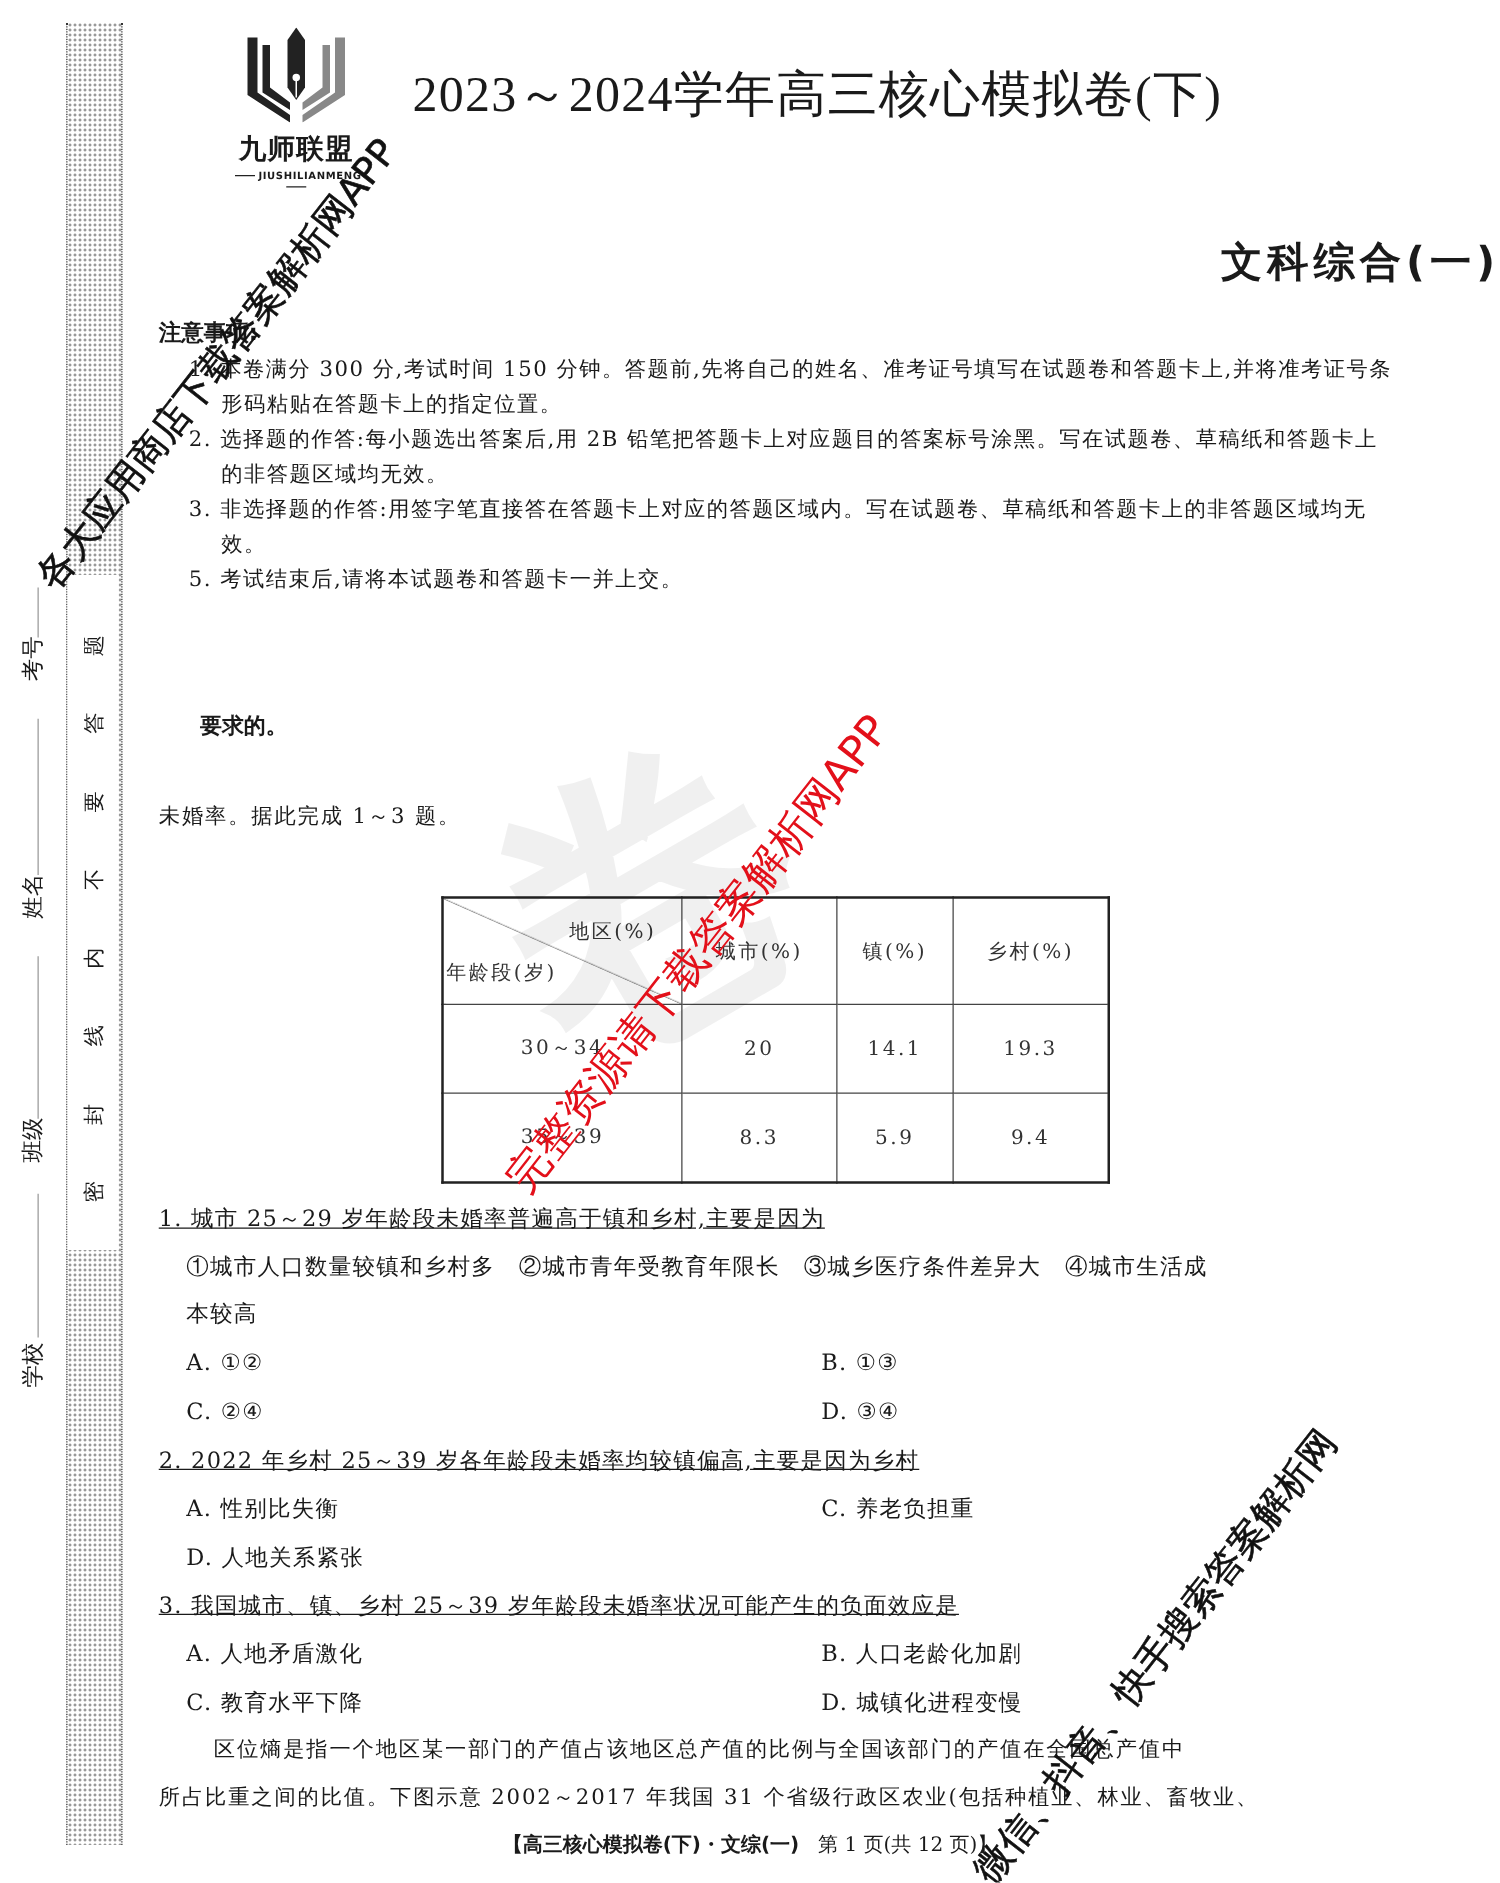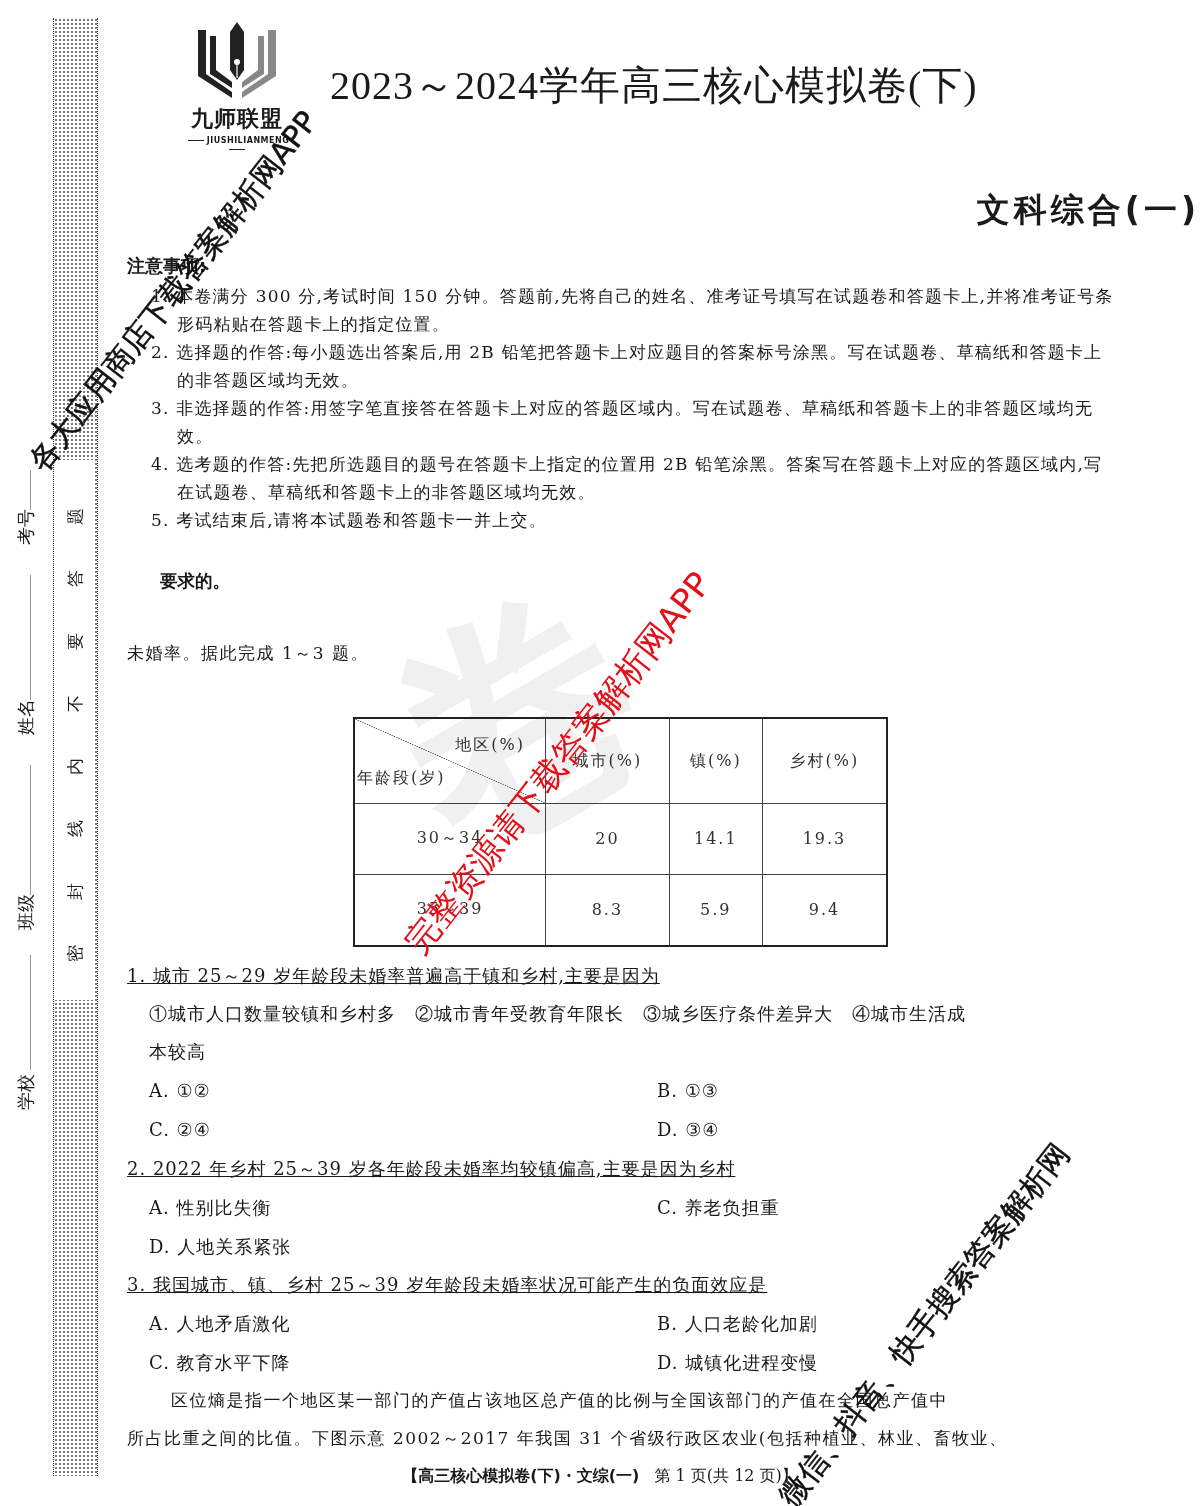--- a/index.html
+++ b/index.html
@@ -31,21 +31,21 @@
     transform-origin: center; white-space: nowrap;
   }
   
   .logo { position: absolute; left: 182px; top: 22px; width: 110px; }
   .logo svg { display: block; margin: 0 auto; }
   .logo-cn { font-family: "DejaVu Sans", sans-serif; font-weight: bold; font-size: 22px; text-align: center; letter-spacing: 1px; margin-top: 6px; }
   .logo-en { font-family: "DejaVu Sans", sans-serif; font-size: 8px; font-weight: bold; text-align: center; margin-top: 2px; letter-spacing: 0.5px; }
   .logo-en::before, .logo-en::after { content: ""; display: inline-block; width: 16px; height: 1px; background: #222; vertical-align: middle; margin: 0 3px; }
   .exam-title {
     position: absolute; left: 330px; top: 48px; font-size: 40px; letter-spacing: 1px;
-    font-family: "Liberation Serif", serif; white-space: nowrap; margin-top: 10px;
+    font-family: "Liberation Serif", serif; white-space: nowrap;
   }
   .subject-title {
     position: absolute; left: 0; right: 0; top: 188px; text-align: right;
     font-family: "DejaVu Sans", sans-serif; font-size: 33px; font-weight: bold; letter-spacing: 4px;
   }
   
   .notes { position: absolute; left: 127px; top: 254px; width: 990px; }
   .notes-head { font-family: "DejaVu Sans", sans-serif; font-weight: bold; font-size: 18px; margin-bottom: 4px; }
   .note-item { font-size: 17px; line-height: 28px; padding-left: 76px; text-indent: -26px; margin-left: -26px; letter-spacing: 1.2px; }
   .section-head {
@@ -121,21 +121,20 @@
 </div>
 
 <div class="exam-title">2023～2024学年高三核心模拟卷(下)</div>
 <div class="subject-title">文科综合(一)</div>
 
 <div class="notes">
   <div class="notes-head">注意事项:</div>
   <div class="note-item">1. 本卷满分 300 分,考试时间 150 分钟。答题前,先将自己的姓名、准考证号填写在试题卷和答题卡上,并将准考证号条形码粘贴在答题卡上的指定位置。</div>
   <div class="note-item">2. 选择题的作答:每小题选出答案后,用 2B 铅笔把答题卡上对应题目的答案标号涂黑。写在试题卷、草稿纸和答题卡上的非答题区域均无效。</div>
   <div class="note-item">3. 非选择题的作答:用签字笔直接答在答题卡上对应的答题区域内。写在试题卷、草稿纸和答题卡上的非答题区域均无效。</div>
-  <div class="note-item">4. 选考题的作答:先把所选题目的题号在答题卡上指定的位置用 2B 铅笔涂黑。答案写在答题卡上对应的答题区域内,写在试题卷、草稿纸和答题卡上的非答题区域均无效。</div>
   <div class="note-item">5. 考试结束后,请将本试题卷和答题卡一并上交。</div>
 </div>
 
 <div class="section-head">
   <div class="cont">要求的。</div>
 </div>
 
 <div class="para" style="top:634px;">
   <div>未婚率。据此完成 1～3 题。</div>
 </div>

